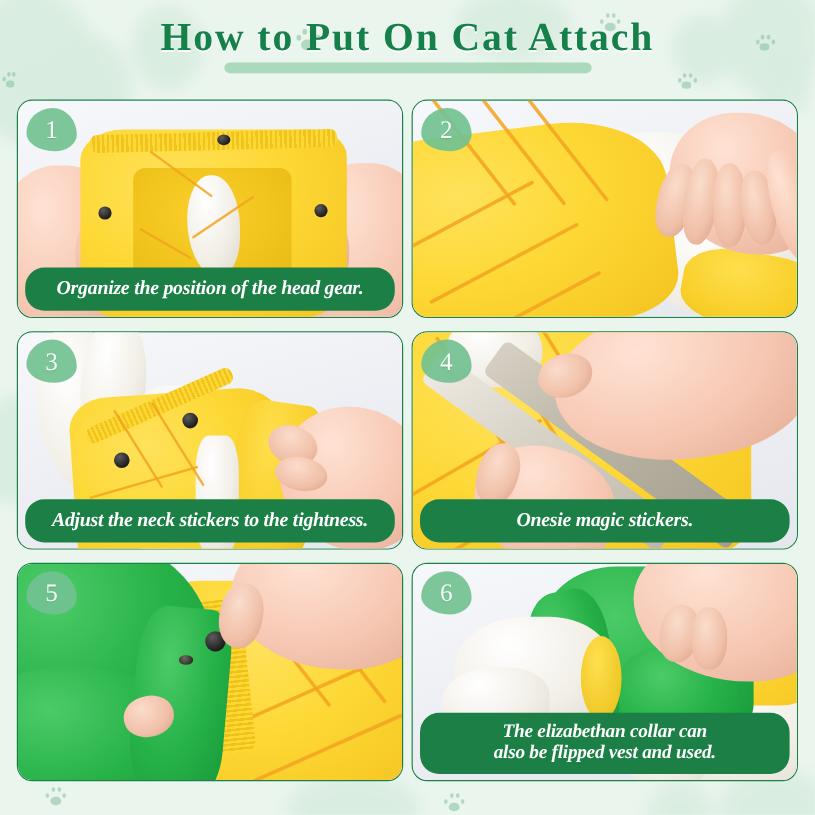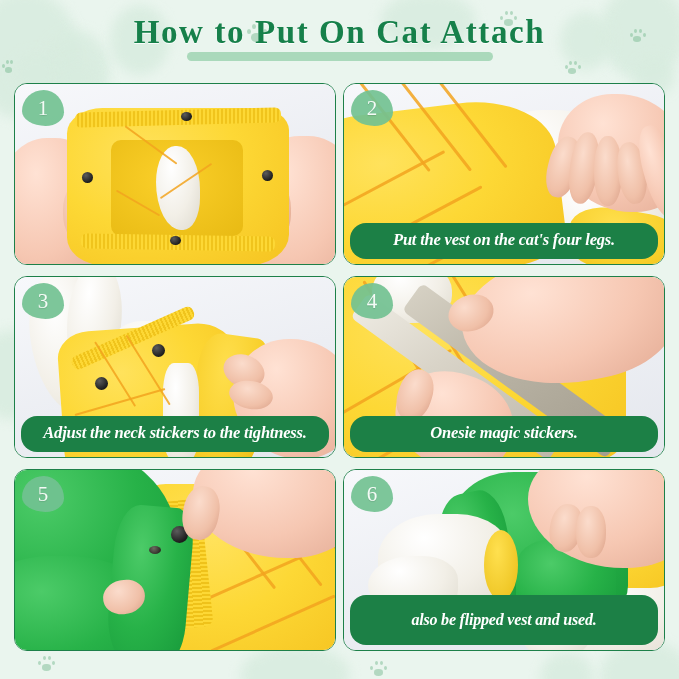--- a/index.html
+++ b/index.html
@@ -280,20 +280,23 @@
       <div class="quiltline" style="left:98px;top:118px;width:50px;height:2px;transform:rotate(30deg);"></div>
       <div class="btn-dot" style="left:166px;top:28px;width:11px;height:9px;"></div>
       <div class="btn-dot" style="left:67px;top:88px;width:11px;height:11px;"></div>
       <div class="btn-dot" style="left:247px;top:86px;width:11px;height:11px;"></div>
       <div class="btn-dot" style="left:155px;top:152px;width:11px;height:9px;"></div>
     </div>
     <div class="step-badge">
       <div class="blobshape"></div>
       <span class="num">1</span>
     </div>
+    <div class="step-caption">
+      <span class="cap-line">Organize the position of the head gear.</span>
+    </div>
   </div>
 
   <div class="step-card">
     <div class="photo">
       <div class="bgwash"></div>
       <div class="sh white" style="left:128px;top:26px;width:160px;height:136px;border-radius:48% 52% 56% 44%;"></div>
       <div class="sh white" style="left:196px;top:86px;width:128px;height:94px;border-radius:46% 54% 52% 48%;"></div>
       <div class="sh yellow" style="left:-52px;top:24px;width:268px;height:168px;border-radius:28% 34% 20% 24%;transform:rotate(-7deg);"></div>
       <div class="sh yellow2" style="left:224px;top:126px;width:110px;height:62px;border-radius:40% 30% 26% 36%;transform:rotate(10deg);"></div>
       <div class="quiltline" style="left:-8px;top:40px;width:116px;height:2.6px;transform:rotate(52deg);"></div>
@@ -305,23 +308,20 @@
       <div class="sh skin" style="left:214px;top:10px;width:128px;height:118px;border-radius:44% 56% 40% 60%;"></div>
       <div class="sh skin2" style="left:204px;top:52px;width:30px;height:62px;border-radius:46%;transform:rotate(14deg);"></div>
       <div class="sh skin2" style="left:226px;top:48px;width:28px;height:72px;border-radius:46%;transform:rotate(8deg);"></div>
       <div class="sh skin2" style="left:250px;top:52px;width:28px;height:70px;border-radius:46%;"></div>
       <div class="sh skin2" style="left:274px;top:58px;width:28px;height:62px;border-radius:46%;transform:rotate(-8deg);"></div>
       <div class="sh skin" style="left:300px;top:40px;width:34px;height:96px;border-radius:46%;transform:rotate(-16deg);"></div>
     </div>
     <div class="step-badge">
       <div class="blobshape"></div>
       <span class="num">2</span>
-    </div>
-    <div class="step-caption">
-      <span class="cap-line">Put the vest on the cat's four legs.</span>
     </div>
   </div>
 
   <div class="step-card">
     <div class="photo">
       <div class="bgwash"></div>
       <div class="sh white" style="left:16px;top:-6px;width:76px;height:144px;border-radius:44% 56% 38% 62%;transform:rotate(-6deg);"></div>
       <div class="sh white" style="left:52px;top:-14px;width:54px;height:122px;border-radius:48% 52% 40% 60%;transform:rotate(6deg);"></div>
       <div class="sh white" style="left:86px;top:44px;width:118px;height:148px;border-radius:34% 40% 30% 36%;"></div>
       <div class="sh yellow" style="left:46px;top:50px;width:178px;height:146px;border-radius:18% 22% 14% 18%;transform:rotate(-4deg);"></div>
@@ -419,18 +419,19 @@
       <div class="sh skin2" style="left:206px;top:34px;width:32px;height:48px;border-radius:46%;transform:rotate(10deg);"></div>
       <div class="sh skin2" style="left:232px;top:36px;width:30px;height:52px;border-radius:46%;"></div>
       <div class="sh white" style="left:176px;top:128px;width:72px;height:60px;border-radius:44%;"></div>
     </div>
     <div class="step-badge">
       <div class="blobshape"></div>
       <span class="num">6</span>
     </div>
     <div class="step-caption two-line">
       <div>
+        <span class="cap-line">The elizabethan collar can</span>
         <span class="cap-line">also be flipped vest and used.</span>
       </div>
     </div>
   </div>
 
 </div>
 
 </body></html>

